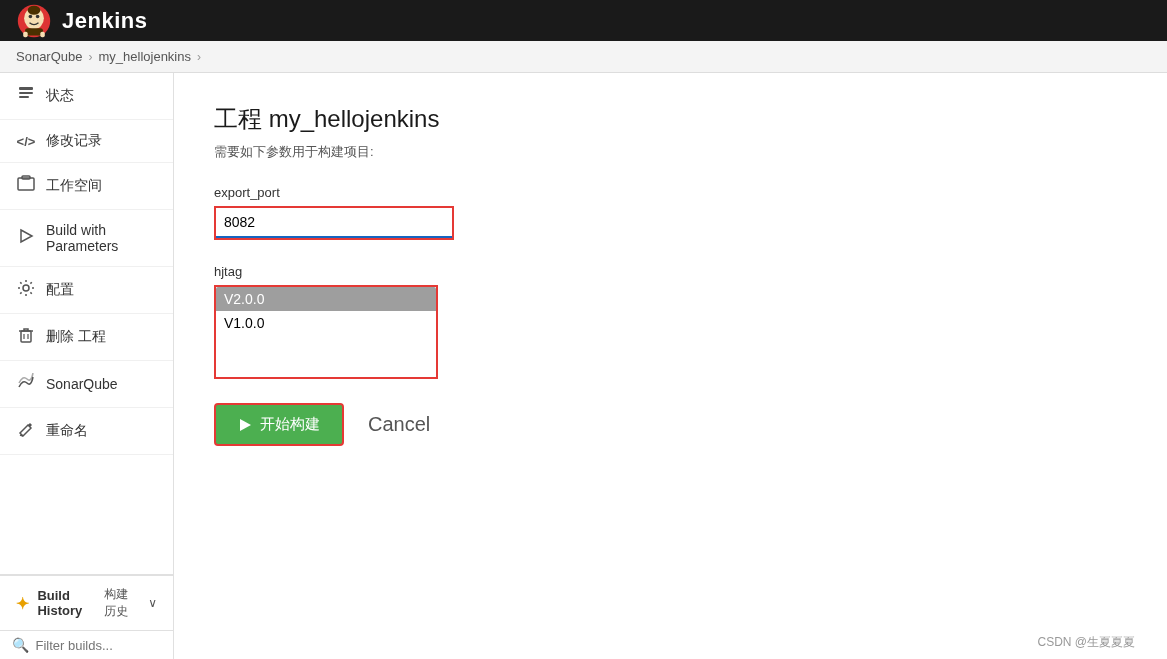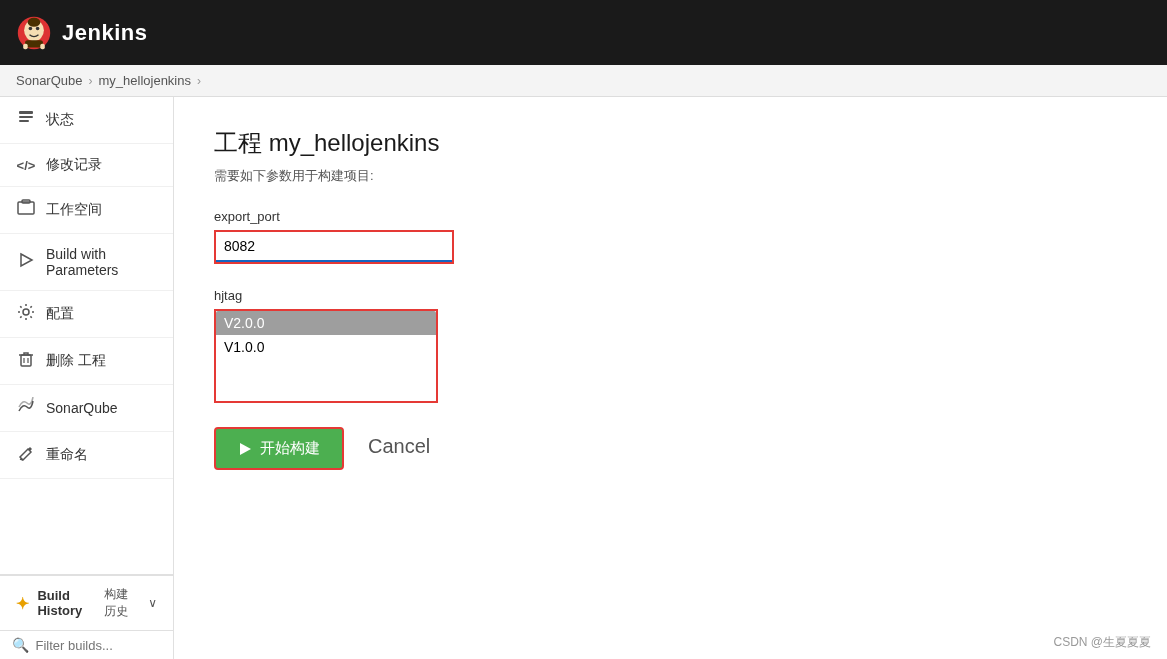--- a/index.html
+++ b/index.html
@@ -5,21 +5,21 @@
     * { box-sizing: border-box; margin: 0; padding: 0; }
     body { font-family: 'Segoe UI', Arial, sans-serif; font-size: 14px; background: #fff; color: #333; height: 659px; width: 1167px; overflow: hidden; display: flex; flex-direction: column; }
 
     
     .header {
       background: #1a1a1a;
       color: #fff;
       display: flex;
       align-items: center;
       padding: 0 16px;
-      height: 65px;
+      height: 41px;
       flex-shrink: 0;
     }
     .jenkins-logo {
       width: 36px;
       height: 36px;
       margin-right: 10px;
       flex-shrink: 0;
     }
     .header-title {
       font-size: 22px;
@@ -185,21 +185,21 @@
     }
     .styled-select option { padding: 4px 8px; }
     .styled-select option:first-child {
       background: #9e9e9e;
       color: #fff;
     }
 
     
     .action-buttons {
       display: flex;
-      align-items: flex-start;
+      align-items: center;
       gap: 12px;
       margin-top: 16px;
     }
     .btn-build {
       background: #4caf50;
       color: #fff;
       border: none;
       padding: 10px 22px;
       font-size: 15px;
       border-radius: 4px;
@@ -215,21 +215,21 @@
       color: #555;
       font-size: 20px;
       cursor: pointer;
       padding: 8px 12px;
     }
 
     
     .watermark {
       position: fixed;
       bottom: 8px;
-      right: 16px;
+      right: 32px;
       font-size: 12px;
       color: #999;
     }
   </style>
 </head>
 <body>
 
 <header class="header">
   <svg class="jenkins-logo" viewBox="0 0 40 40" xmlns="http://www.w3.org/2000/svg">
     <ellipse cx="20" cy="20" rx="18" ry="18" fill="#d33"></ellipse>

